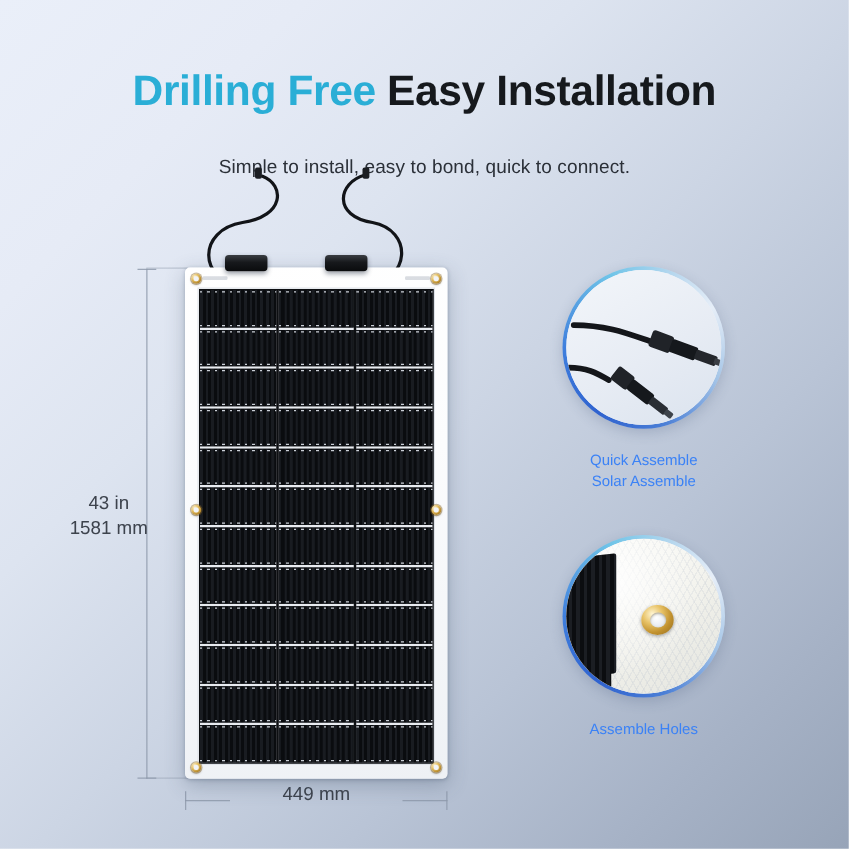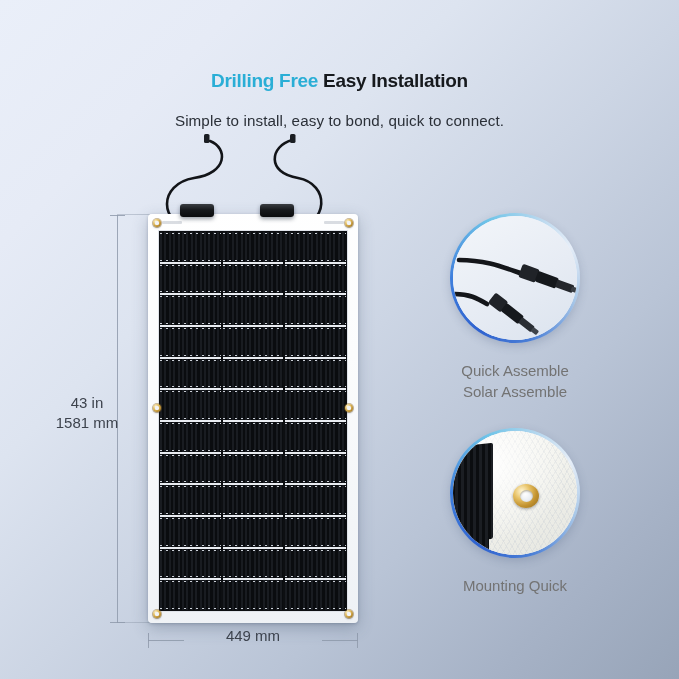--- a/index.html
+++ b/index.html
@@ -15,30 +15,30 @@
         #b9c4d6 70%,
         #a6b2c6 86%,
         #97a4b8 100%);
     position:relative;
     -webkit-font-smoothing:antialiased;
   }
 
   
   #header { position:absolute; top:0; left:0; width:679px; text-align:center; }
   #title {
-    margin-top:70px;
-    font-size:19px;
+    margin-top:54px;
+    font-size:34px;
     font-weight:700;
     letter-spacing:-0.3px;
     color:#16191d;
     line-height:1.15;
   }
   #title .accent { color:#2aaed6; }
   #subtitle {
-    margin-top:20px;
+    margin-top:32px;
     font-size:15.2px;
     font-weight:400;
     color:#2b3038;
     letter-spacing:0.1px;
   }
 
   
   .dim-line { position:absolute; background:#8f9aab; opacity:.85; }
   #dim-v-line { left:117px; top:215px; width:1px; height:408px; }
   #dim-v-cap-top { left:110px; top:215px; width:15px; height:1px; }
@@ -145,21 +145,21 @@
         #2f62cf 0deg, #3f7fdd 55deg, #6fc4e8 120deg,
         #bcd9ef 170deg, #e6eef8 205deg, #a9c8e8 255deg,
         #4b7fd6 310deg, #2f62cf 360deg);
     box-shadow:0 3px 10px rgba(55,75,110,.22);
   }
   .circle-inner {
     width:100%; height:100%; border-radius:50%; overflow:hidden; position:relative;
     background:#eef2f8;
   }
   .callout-label {
-    margin-top:17px; font-size:15px; color:#737373; line-height:1.42;
+    margin-top:17px; font-size:12px; color:#3b82f6; line-height:1.42;
   }
 
   
   #img-connector { position:absolute; inset:0; background:linear-gradient(150deg,#f3f6fa 0%,#e7ecf4 55%,#dbe3ee 100%); }
 
   
   #img-holes { position:absolute; inset:0; }
   #holes-white {
     position:absolute; inset:0;
     background:
@@ -325,15 +325,15 @@
     <div class="circle-inner">
       <div id="img-holes">
         <div id="holes-white"></div>
         <div id="holes-darkcell"></div>
         <div id="holes-darkcell2"></div>
         <div id="holes-grommet"></div>
       </div>
     </div>
   </div>
   <div class="callout-label">
-    <div>Mounting Quick</div>
+    <div>Assemble Holes</div>
   </div>
 </div>
 
 </body></html>

